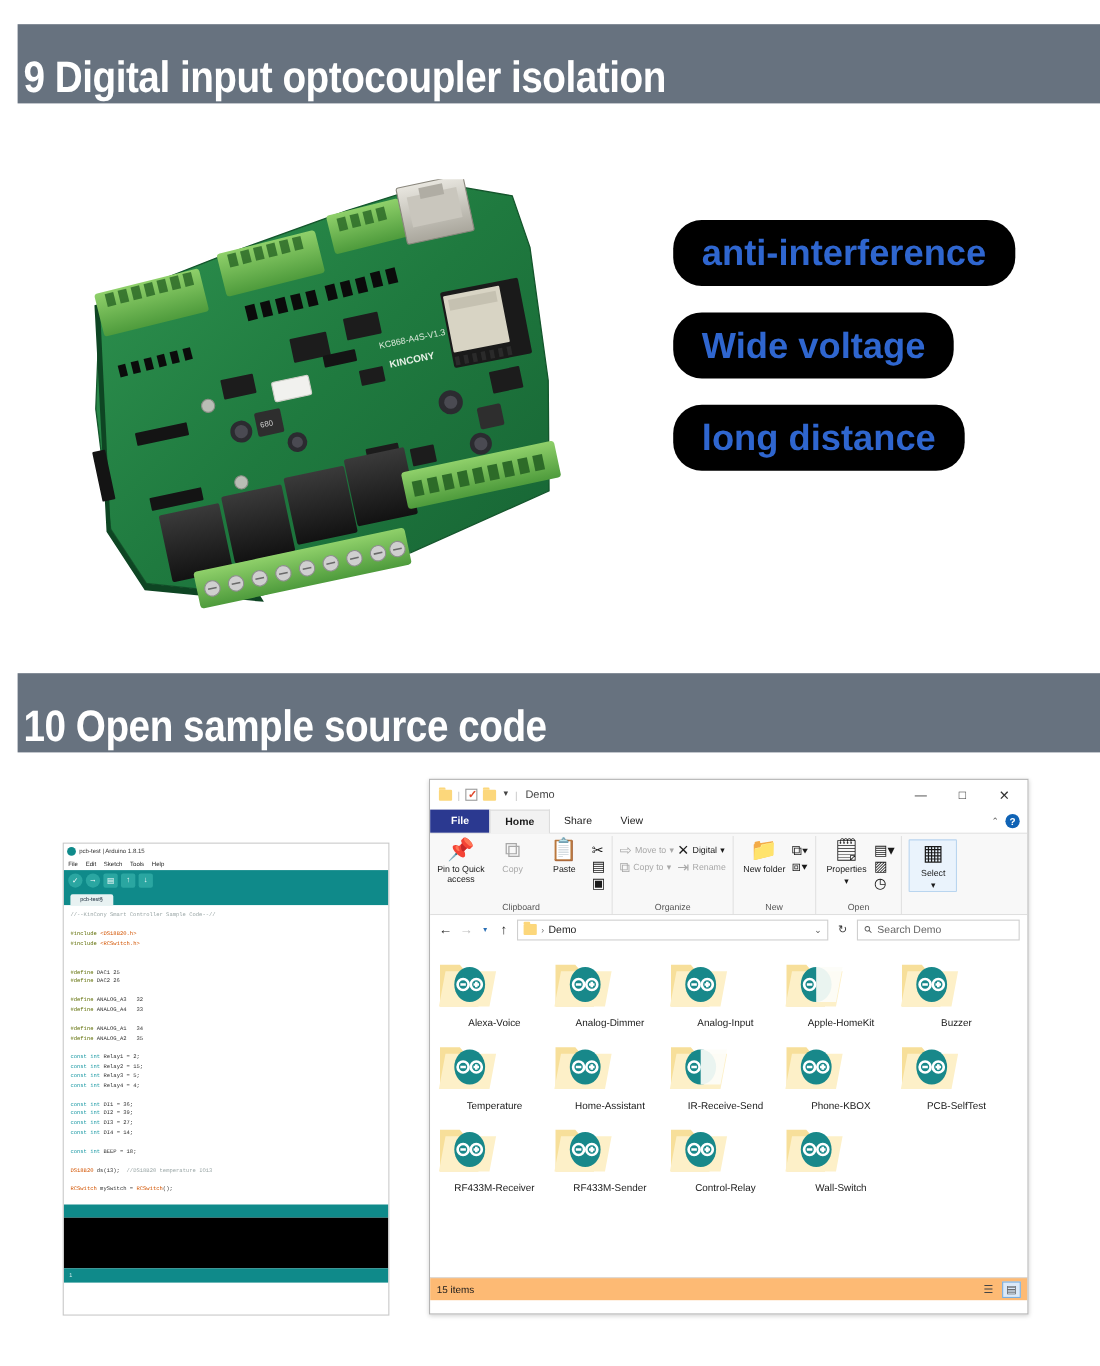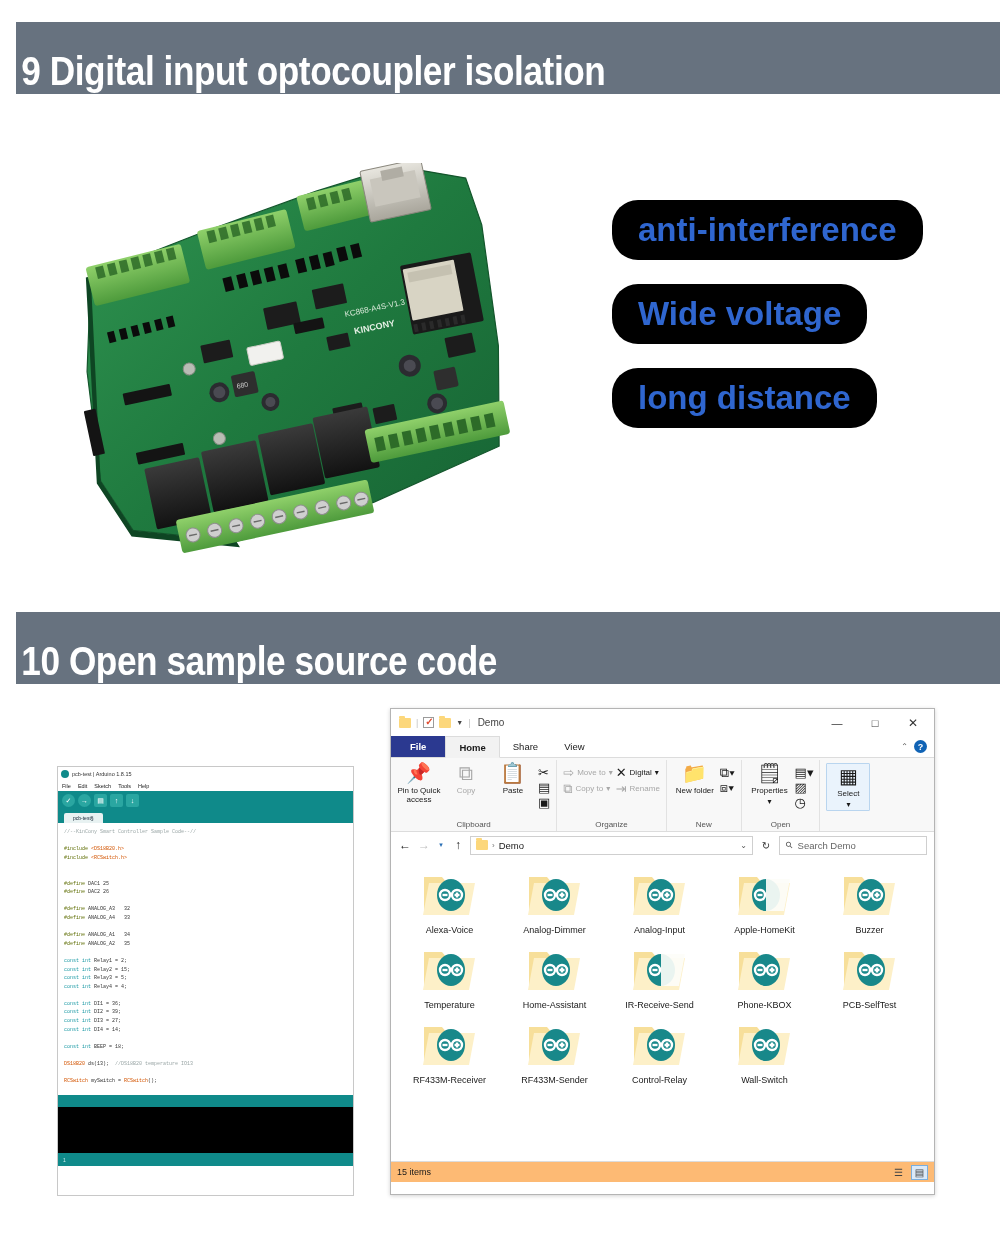--- a/index.html
+++ b/index.html
@@ -233,21 +233,21 @@
   }
   .mag { font-size:9px; color:#555; transform:rotate(-45deg); display:inline-block; }
 
   .ex-body {
     height:303px; display:flex; flex-direction:column;
     padding:9px 6px 0; background:#fff;
   }
   .folder-row { display:flex; }
   .folder-cell {
     width:105px; display:flex; flex-direction:column;
-    align-items:center; padding:4px 0 7px;
+    padding:4px 0 7px;
   }
   .folder-icon { width:58px; height:50px; }
   .folder-name {
     font-size:9px; color:#1a1a1a; margin-top:4px;
     text-align:center; white-space:nowrap;
   }
 
   .ex-status {
     height:21px; border-top:1px solid #dcdcdc;
     display:flex; align-items:center; padding:0 6px;

